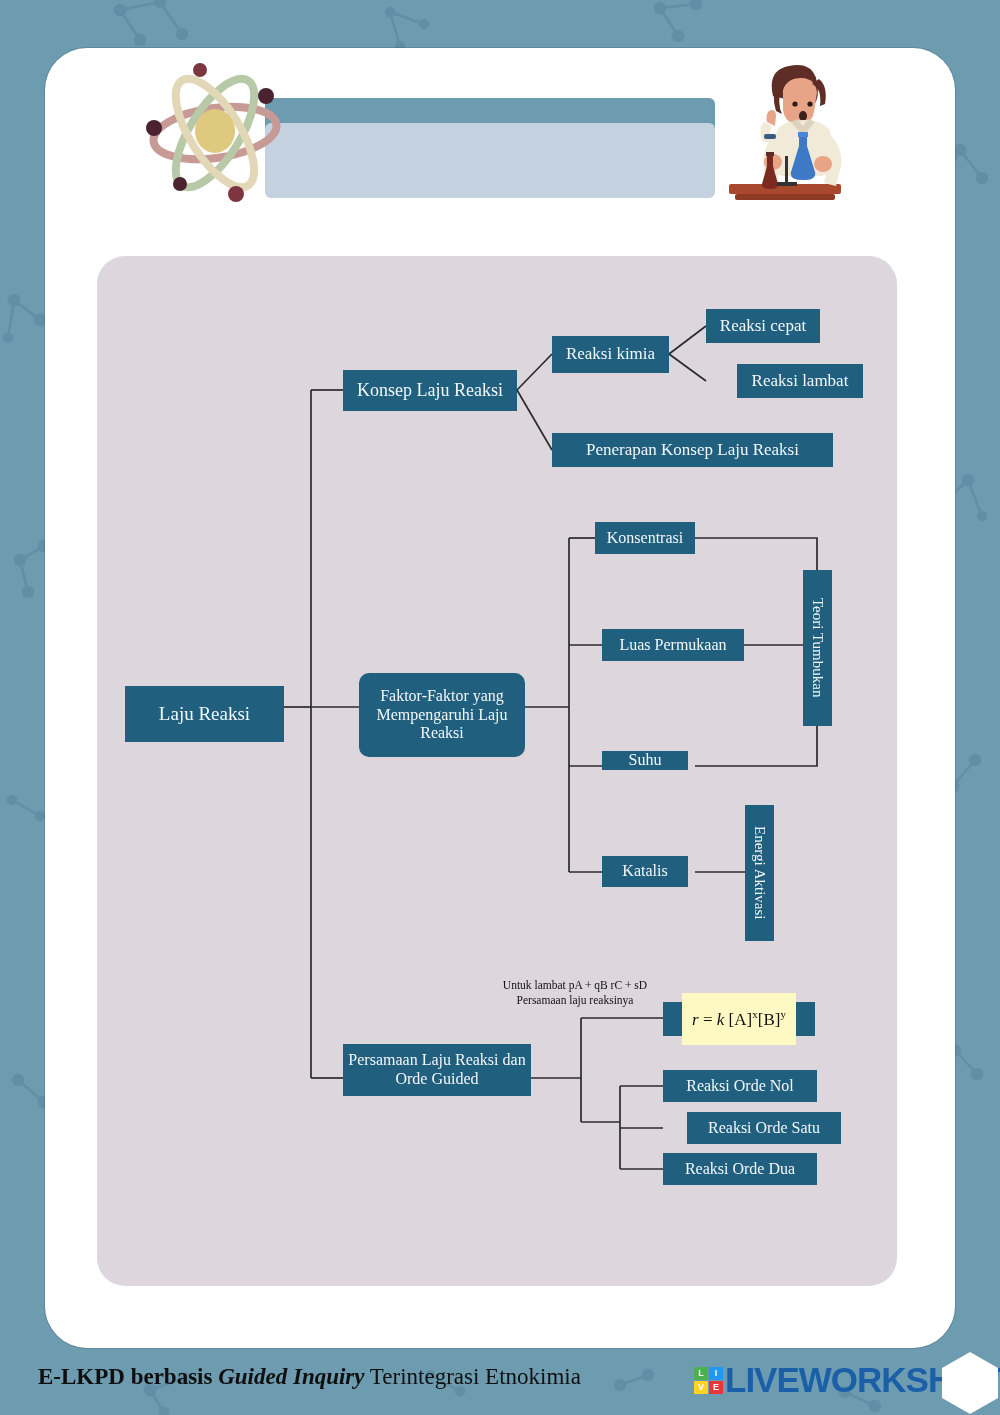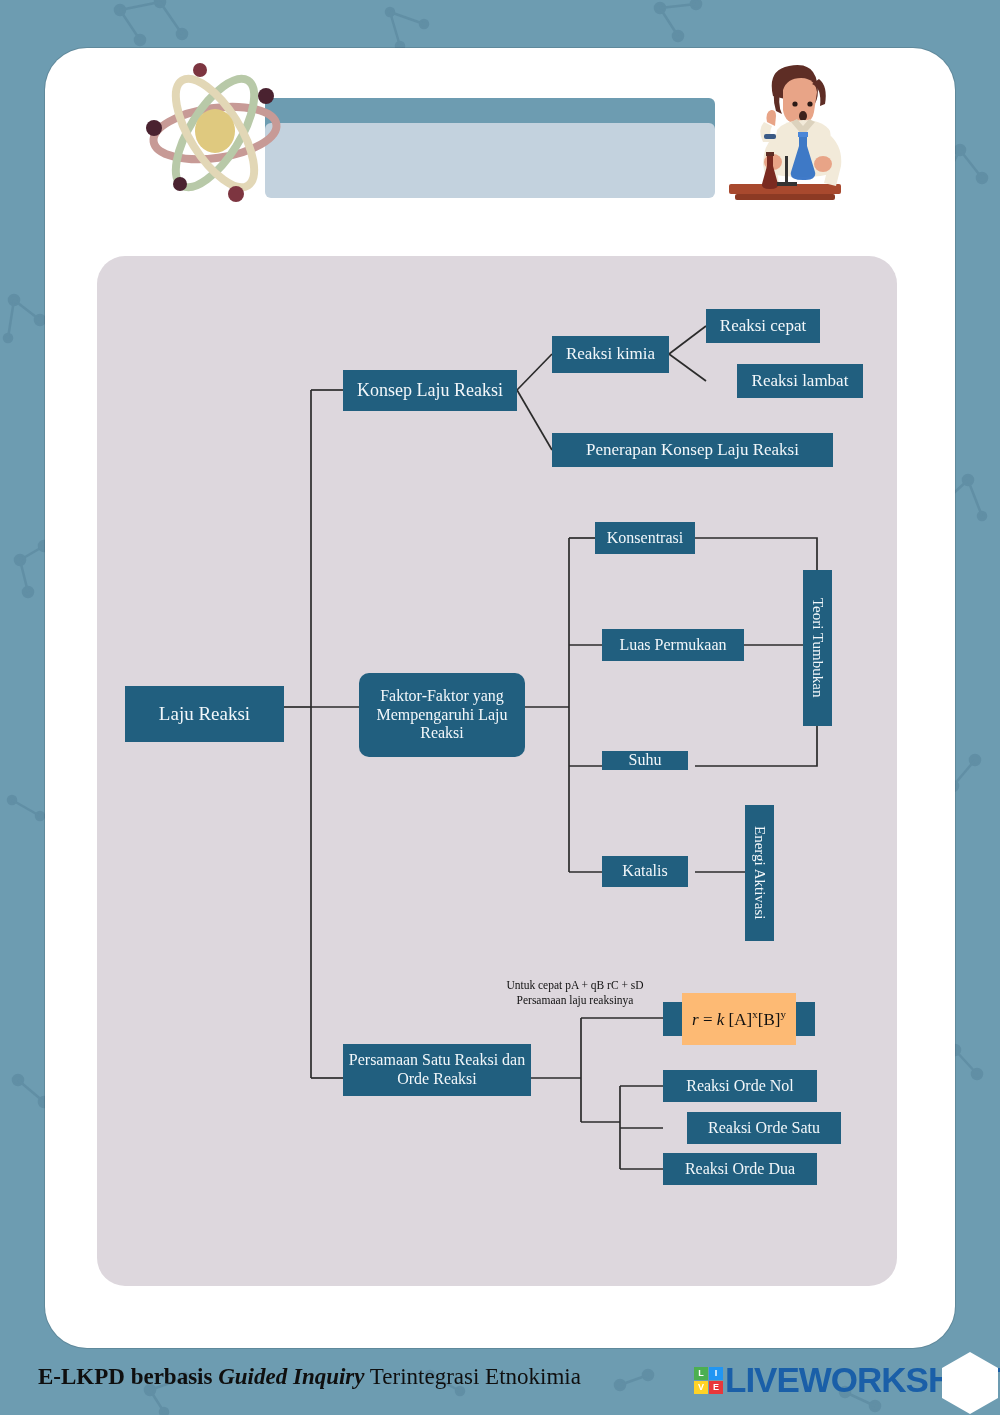--- a/index.html
+++ b/index.html
@@ -59,21 +59,21 @@
     background:#215f7f;
     color:#f2f7fa;
     display:flex; align-items:center; justify-content:center;
     text-align:center;
     font-family:"Liberation Serif", serif;
     line-height:1.18;
     padding:2px 4px;
   }
   .node.vert{ writing-mode:vertical-rl; text-orientation:mixed; }
   .eq-inner{
-    background:#fdba74; color:#111;
+    background:#fef9c3; color:#111;
     padding:15px 10px; font-size:17px; white-space:nowrap;
     font-family:"Liberation Serif", serif;
   }
   .eq-inner i{ font-style:italic; }
   .eq-inner sup{ font-size:11px; }
   #note-text{
     position:absolute; z-index:5; left:465px; top:978px; width:220px;
     text-align:center; font-size:11.5px; color:#111; line-height:1.32;
     font-family:"Liberation Serif", serif;
   }
@@ -301,34 +301,34 @@
 <div class="node" style="left:602px;top:629px;width:142px;height:32px;font-size:16px;">Luas Permukaan</div>
 
 <div class="node" style="left:602px;top:751px;width:86px;height:19px;font-size:16px;">Suhu</div>
 
 <div class="node" style="left:602px;top:856px;width:86px;height:31px;font-size:16px;">Katalis</div>
 
 <div class="node vert" style="left:803px;top:570px;width:29px;height:156px;font-size:15px;">Teori Tumbukan</div>
 
 <div class="node vert" style="left:745px;top:805px;width:29px;height:136px;font-size:15px;">Energi Aktivasi</div>
 
-<div class="node" style="left:343px;top:1044px;width:188px;height:52px;font-size:16px;">Persamaan Satu Reaksi dan Orde Reaksi</div>
+<div class="node" style="left:343px;top:1044px;width:188px;height:52px;font-size:16px;">Persamaan Laju Reaksi dan Orde Guided</div>
 
 <div class="node" style="left:663px;top:1002px;width:152px;height:34px;">
   <span class="eq-inner"><i>r</i> = <i>k</i> [A]<sup>x</sup>[B]<sup>y</sup></span>
 </div>
 
 <div class="node" style="left:663px;top:1070px;width:154px;height:32px;font-size:16px;">Reaksi Orde Nol</div>
 
 <div class="node" style="left:663px;top:1112px;width:154px;height:32px;font-size:16px;margin-left:24px;">Reaksi Orde Satu</div>
 
 <div class="node" style="left:663px;top:1153px;width:154px;height:32px;font-size:16px;">Reaksi Orde Dua</div>
 
 <div id="note-text">
-  <div>Untuk cepat pA + qB      rC + sD</div>
+  <div>Untuk lambat pA + qB      rC + sD</div>
   <div>Persamaan laju reaksinya</div>
 </div>
 
 <div id="footer">
   <div id="footer-text">
     <span class="bold">E-LKPD berbasis </span><span class="ital">Guided Inquiry</span><span> Terintegrasi Etnokimia</span>
   </div>
 </div>
 
 <svg id="lws-hex" width="60" height="62" viewBox="0 0 60 62">

